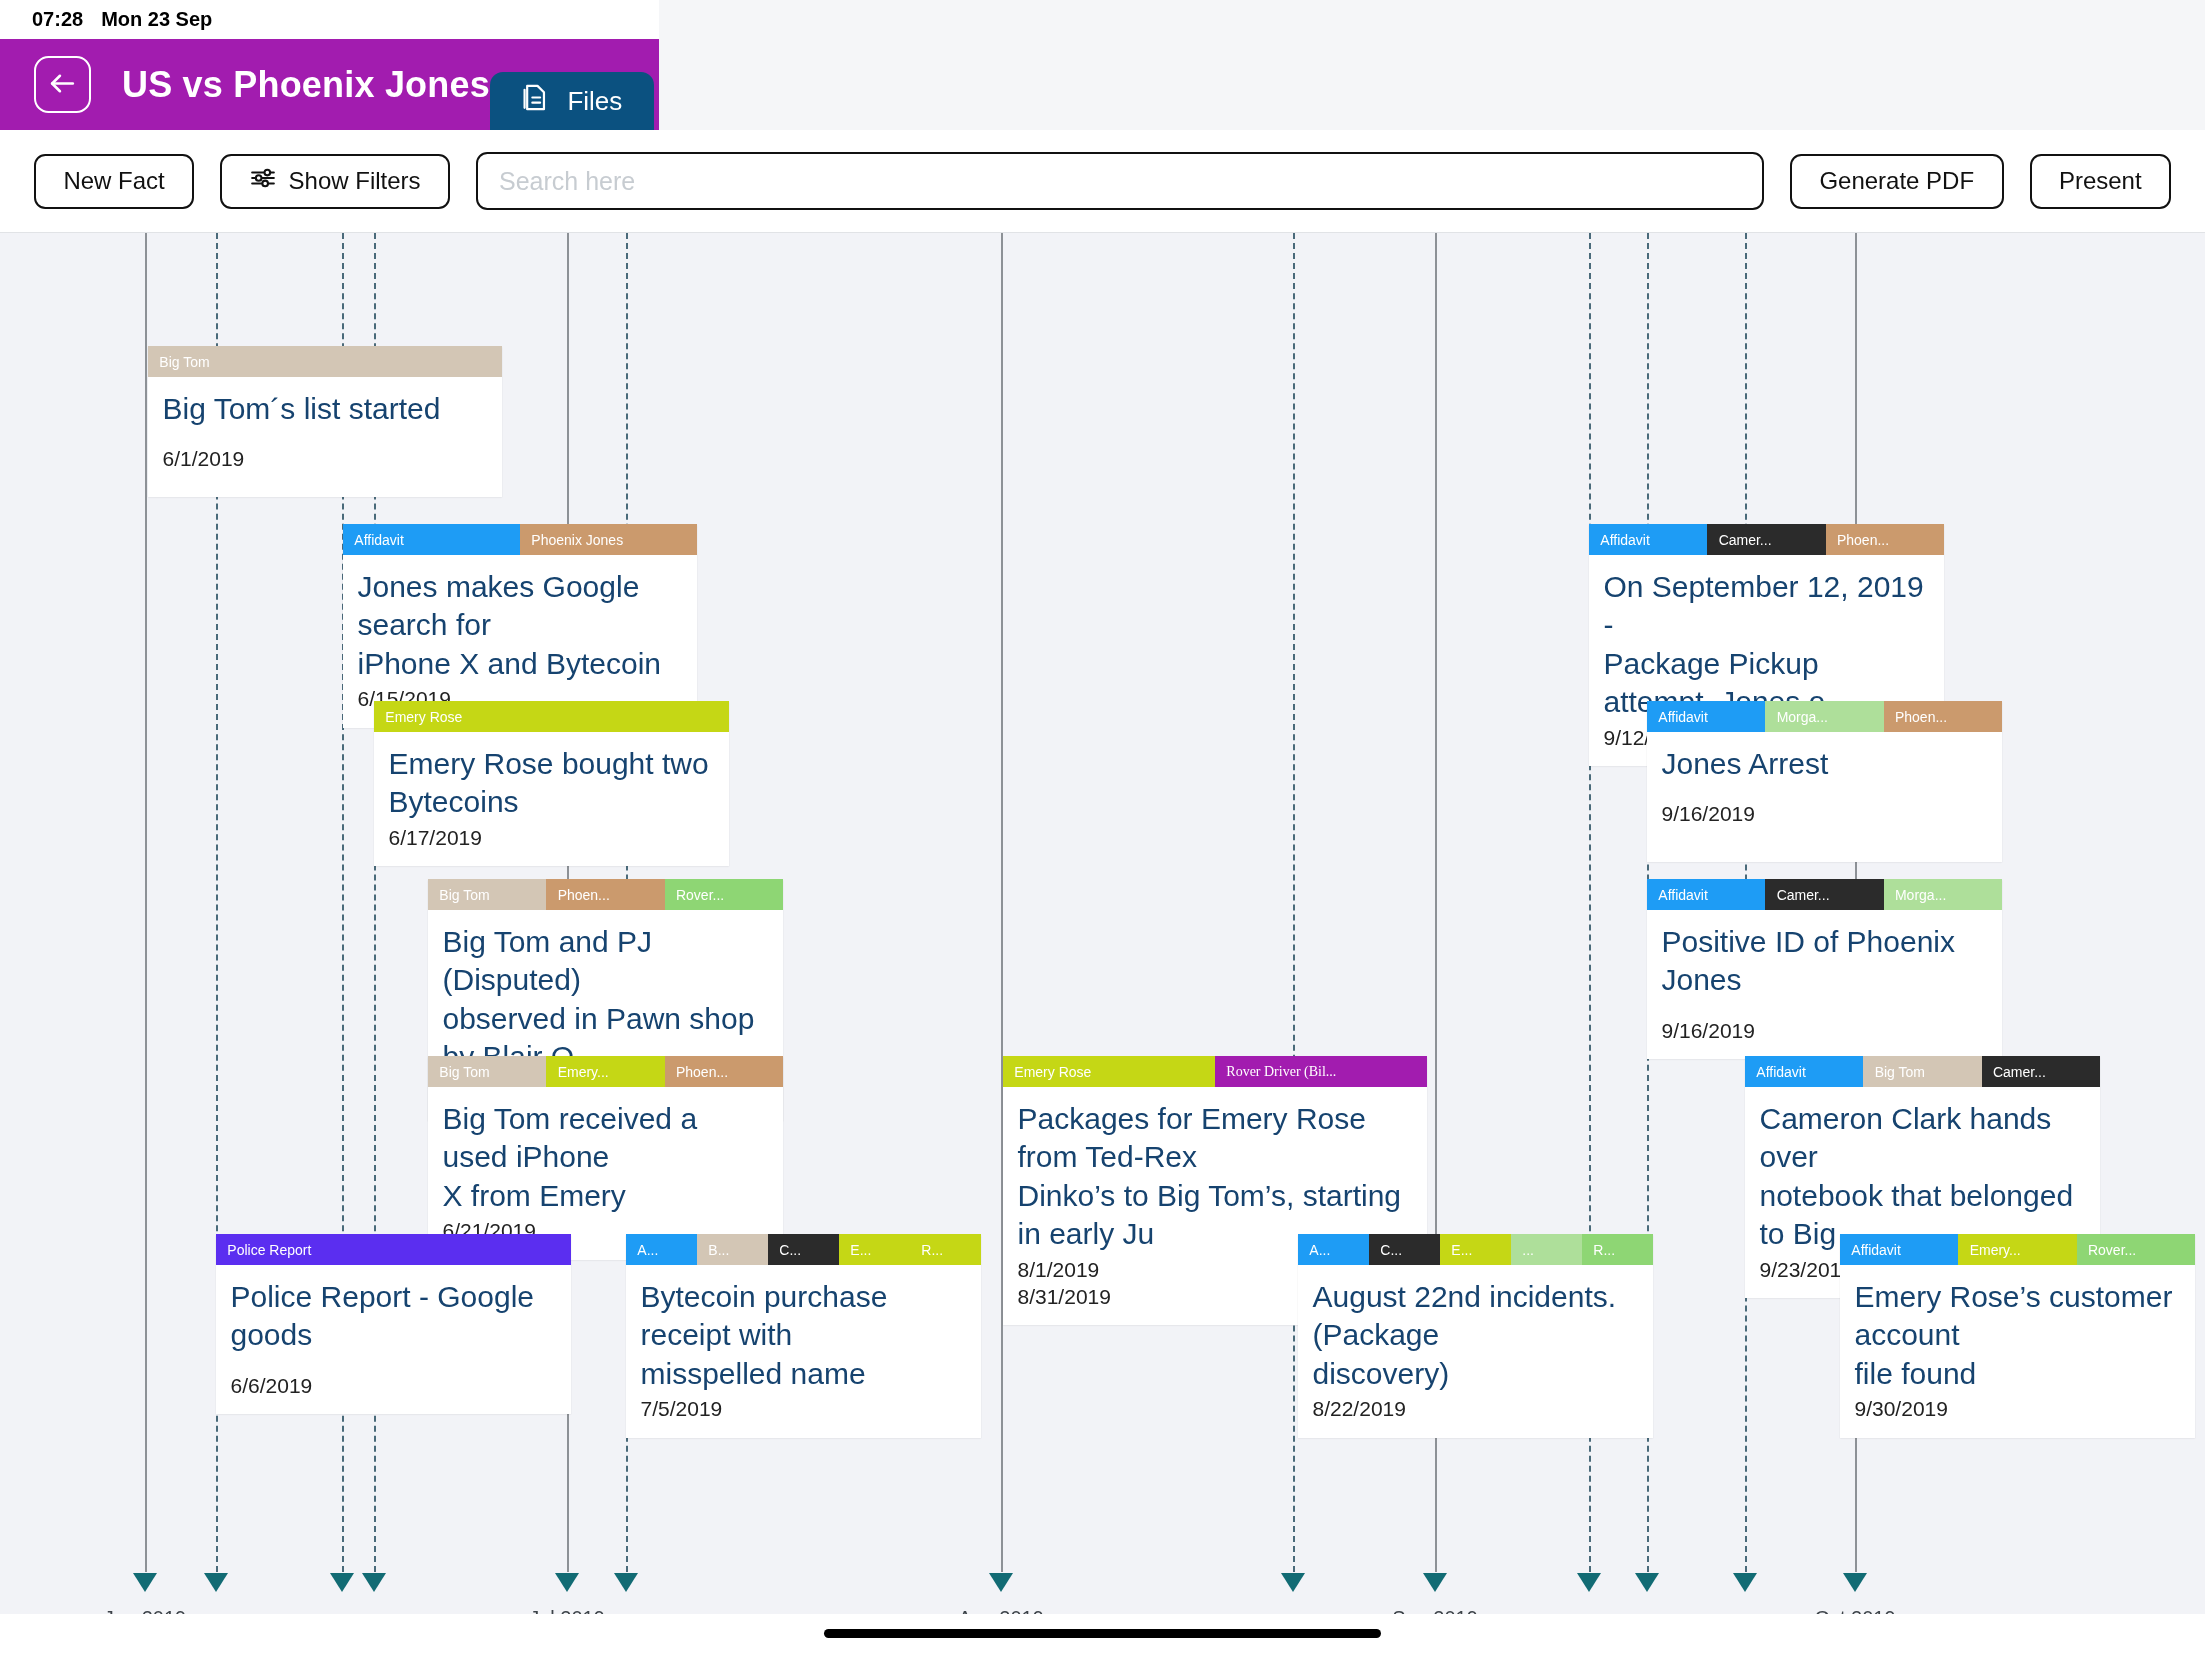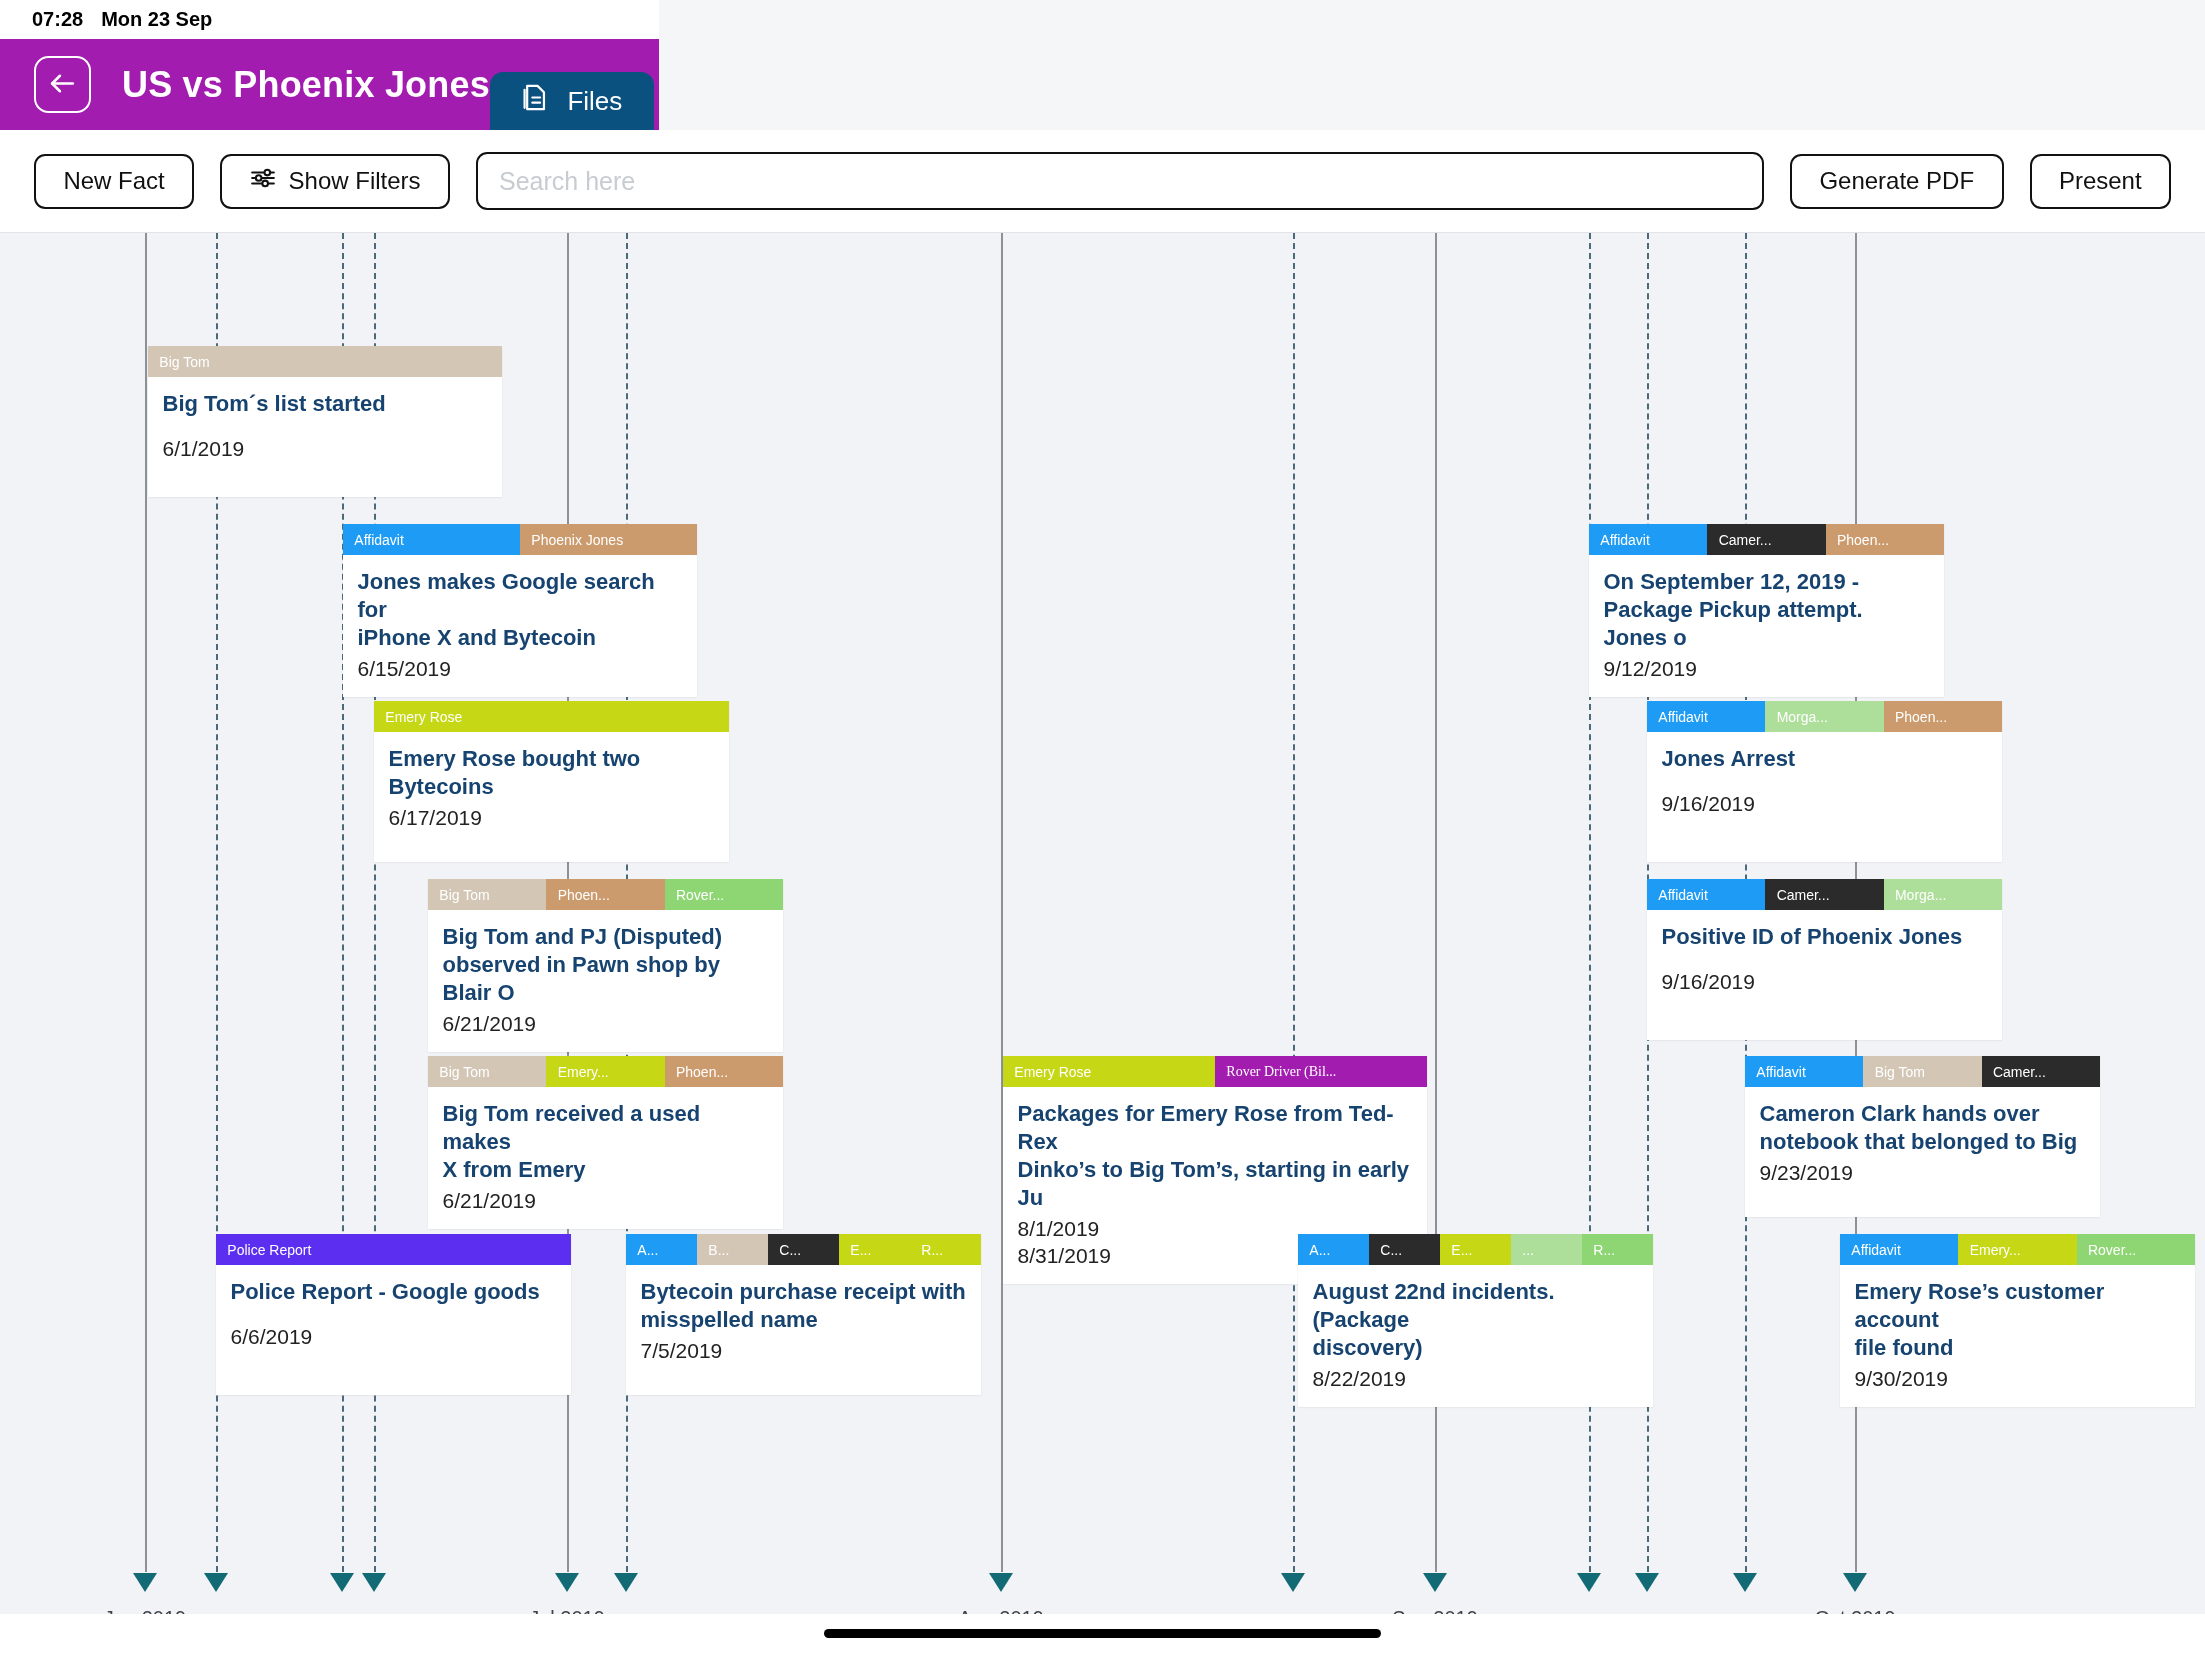--- a/index.html
+++ b/index.html
@@ -144,21 +144,21 @@
   .chips { display: flex; height: 31px; width: 100%; }
   .chip {
     flex: 1 1 0; min-width: 0;
     display: flex; align-items: center;
     padding: 0 11.3px;
     color: #fff; font-size: 14px;
     white-space: nowrap; overflow: hidden;
   }
   .card-body { padding: 13px 14.5px 14.5px 14.5px; }
   .card-title {
-    color: #16436f; font-size: 22px; font-weight: bold;
+    color: #16436f; font-size: 30px; font-weight: normal;
     line-height: 1.28; white-space: pre-line;
   }
   .card-date {
     color: #222; font-size: 21px; line-height: 1.28; margin-top: 3.2px;
     white-space: pre-line;
   }
   .card-date.spaced { margin-top: 18px; }
 
   
   .home-bar-area {
@@ -319,21 +319,21 @@
         <div class="card-date">6/21/2019</div>
       </div>
     </div>
     <div class="card" style="left: 428px; top: 823px; width: 355px; min-height: 161px;">
       <div class="chips">
         <div class="chip" style="background: rgb(211, 198, 181);">Big Tom</div>
         <div class="chip" style="background: rgb(197, 215, 21);">Emery...</div>
         <div class="chip" style="background: rgb(203, 154, 109);">Phoen...</div>
       </div>
       <div class="card-body">
-        <div class="card-title">Big Tom received a used makes
+        <div class="card-title">Big Tom received a used iPhone
 X from Emery</div>
         <div class="card-date">6/21/2019</div>
       </div>
     </div>
     <div class="card" style="left: 216px; top: 1001px; width: 355px; min-height: 161px;">
       <div class="chips">
         <div class="chip" style="background: rgb(91, 46, 240);">Police Report</div>
       </div>
       <div class="card-body">
         <div class="card-title">Police Report - Google goods</div>

